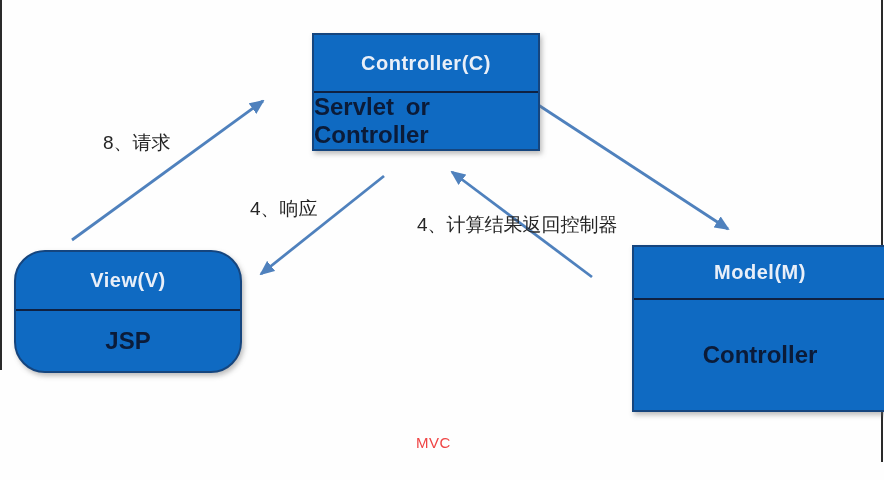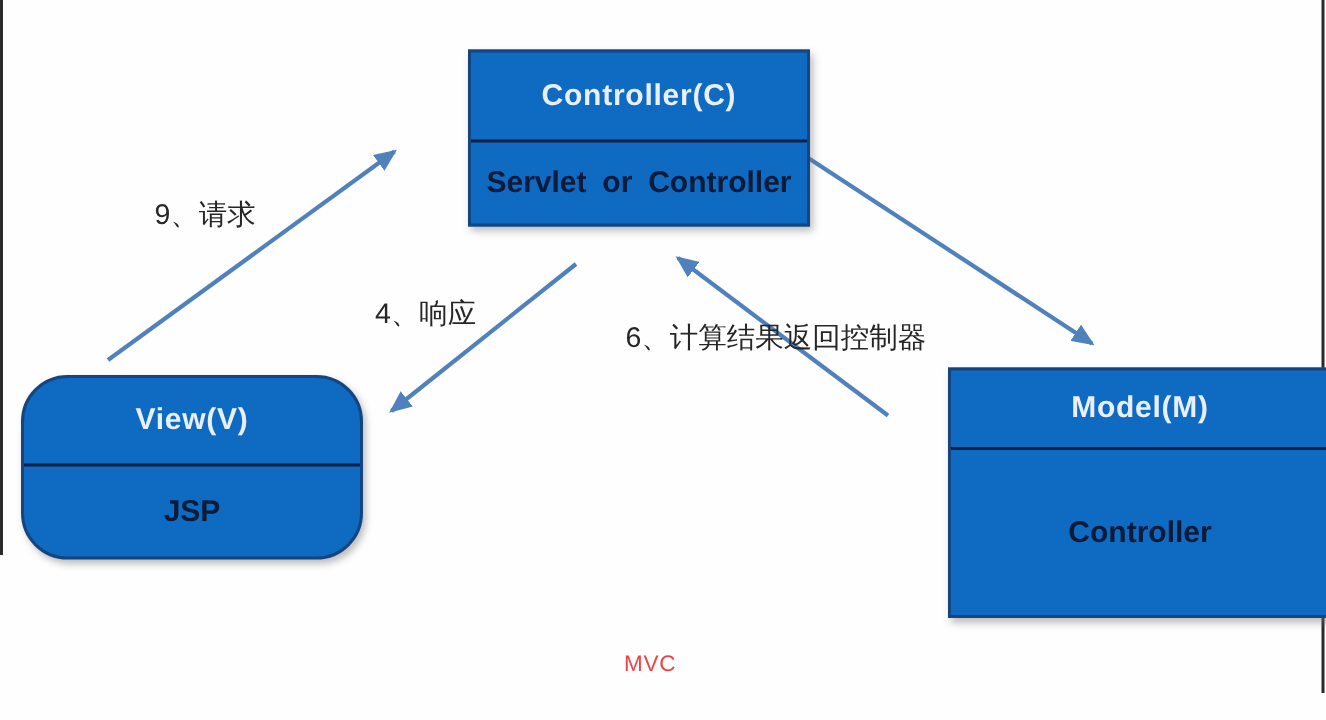--- a/index.html
+++ b/index.html
@@ -45,21 +45,21 @@
     font-size: 20px;
     letter-spacing: 0.5px;
   }
   .node-row {
     flex: 1;
     display: flex;
     align-items: center;
     justify-content: center;
     color: #0b1b38;
     font-weight: bold;
-    font-size: 20px;
+    font-size: 24px;
     border-top: 2px solid #0f2142;
     word-spacing: 5px;
   }
   #node-controller { left: 280px; top: 33px;  width: 228px; height: 118px; margin-left: 32px; }
   #node-controller .node-title { height: 58px; }
   #node-view       { left: 14px;  top: 250px; width: 228px; height: 123px; border-radius: 31px; }
   #node-view .node-title { height: 57px; }
   #node-model      { left: 607px; top: 245px; width: 256px; height: 167px; margin-left: 25px; }
   #node-model .node-title { height: 51px; }
 
@@ -111,19 +111,19 @@
   <div class="node" id="node-view">
     <div class="node-title">View(V)</div>
     <div class="node-row">JSP</div>
   </div>
 
   <div class="node" id="node-model">
     <div class="node-title">Model(M)</div>
     <div class="node-row">Controller</div>
   </div>
 
-  <div class="edge-label" id="edge-label-1">9、请求</div>
-  <div class="edge-label" id="edge-label-3">6、计算结果返回控制器</div>
+  <div class="edge-label" id="edge-label-1">8、请求</div>
+  <div class="edge-label" id="edge-label-3">4、计算结果返回控制器</div>
   <div class="edge-label" id="edge-label-4">4、响应</div>
 
   <div class="caption">MVC</div>
 
 </div>
 
 </body></html>

